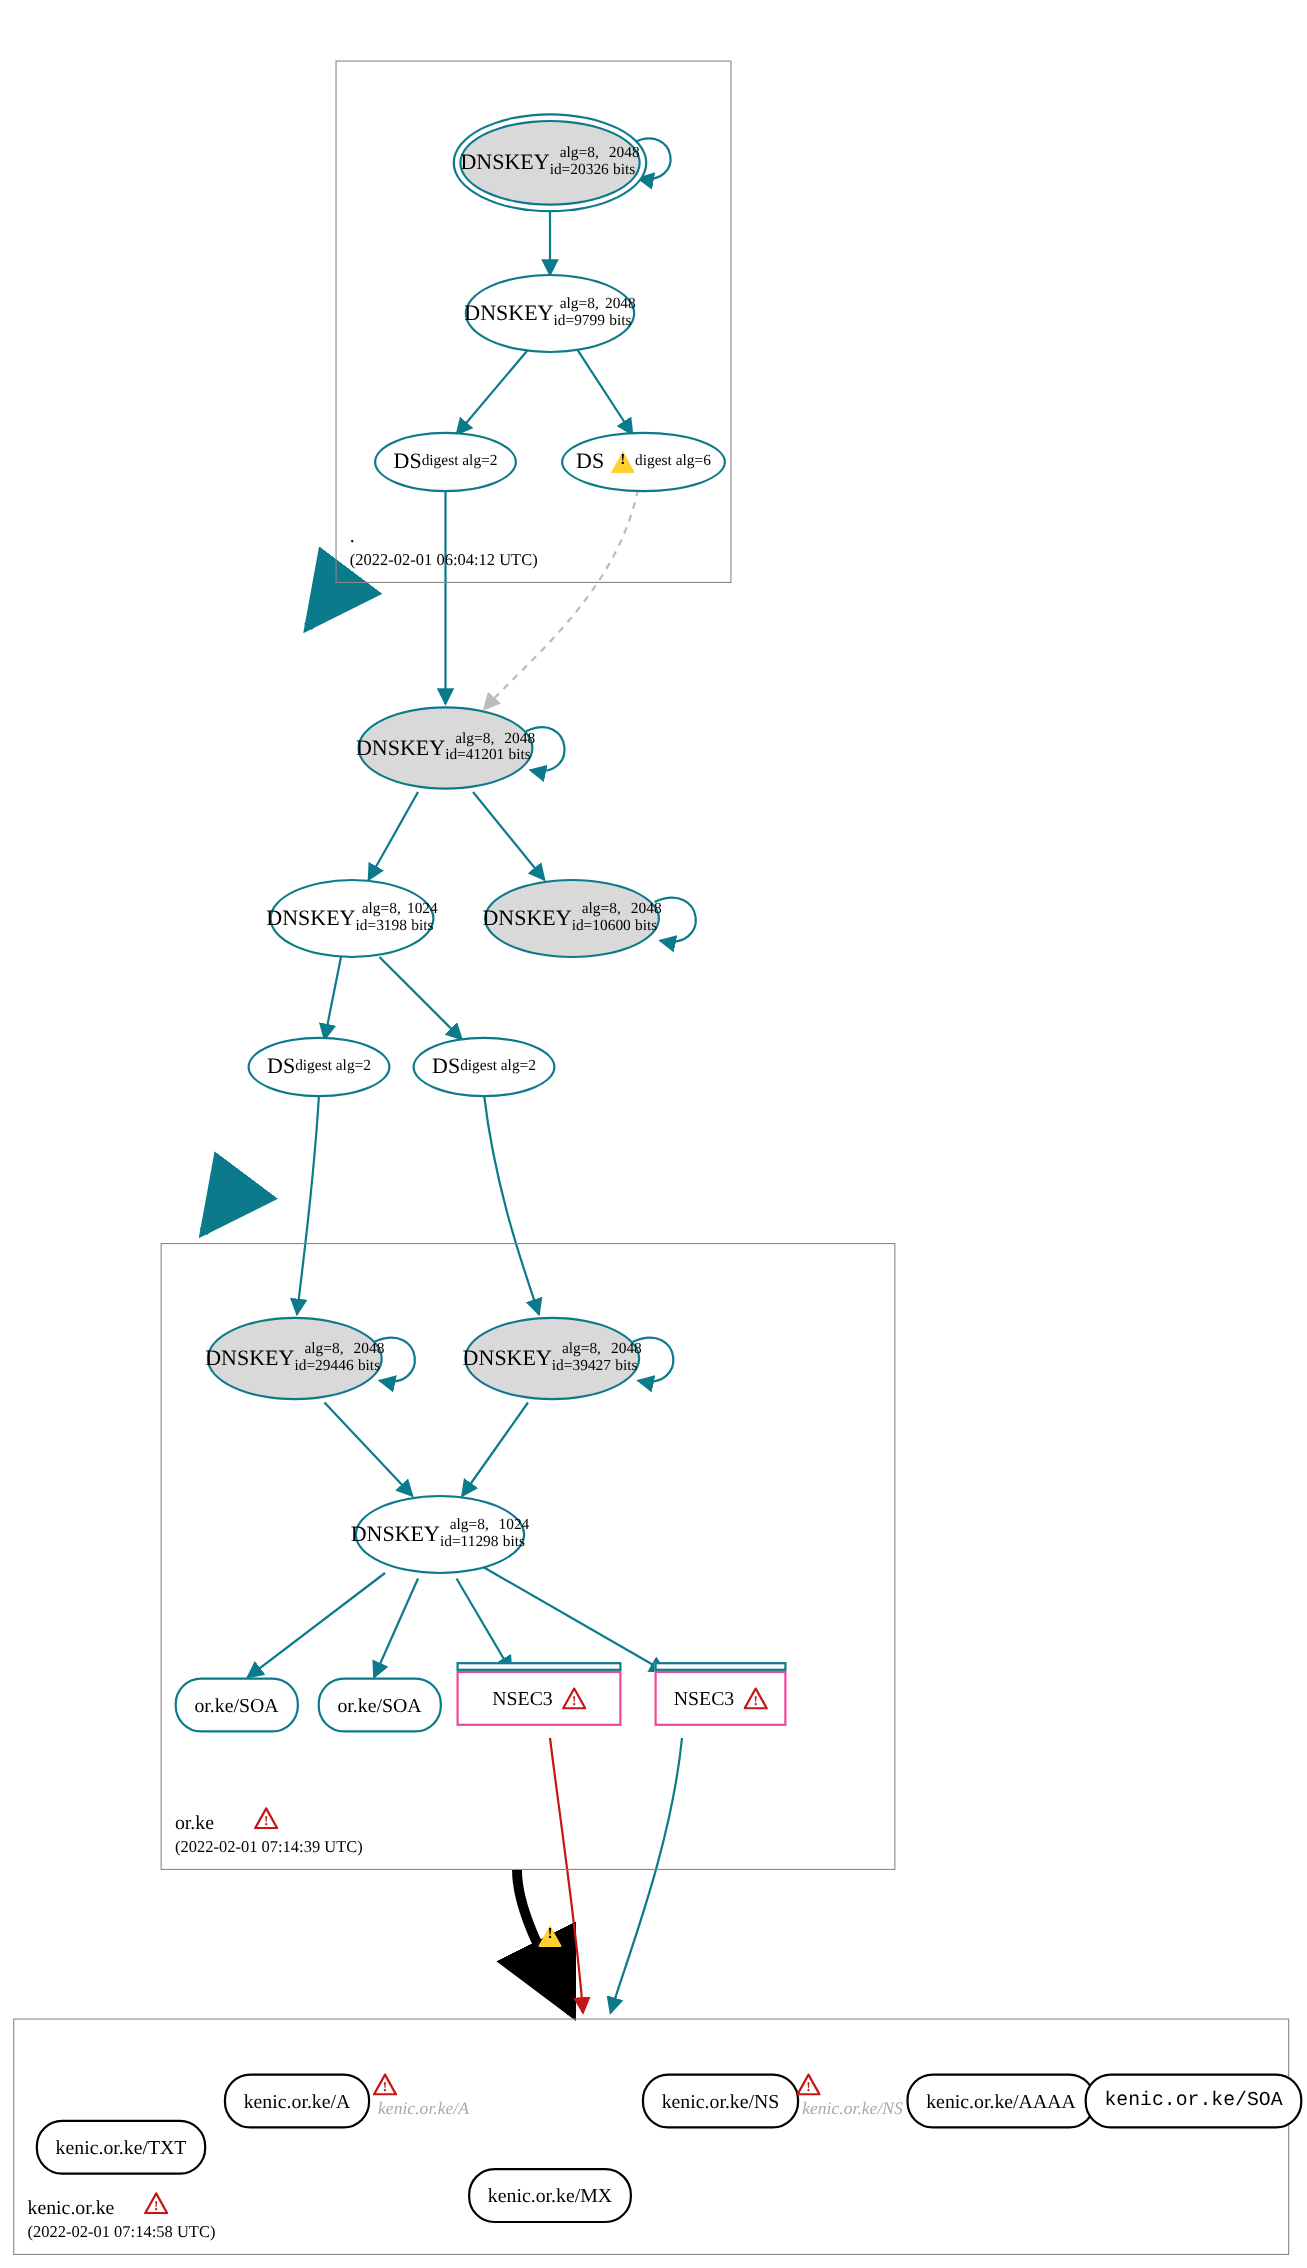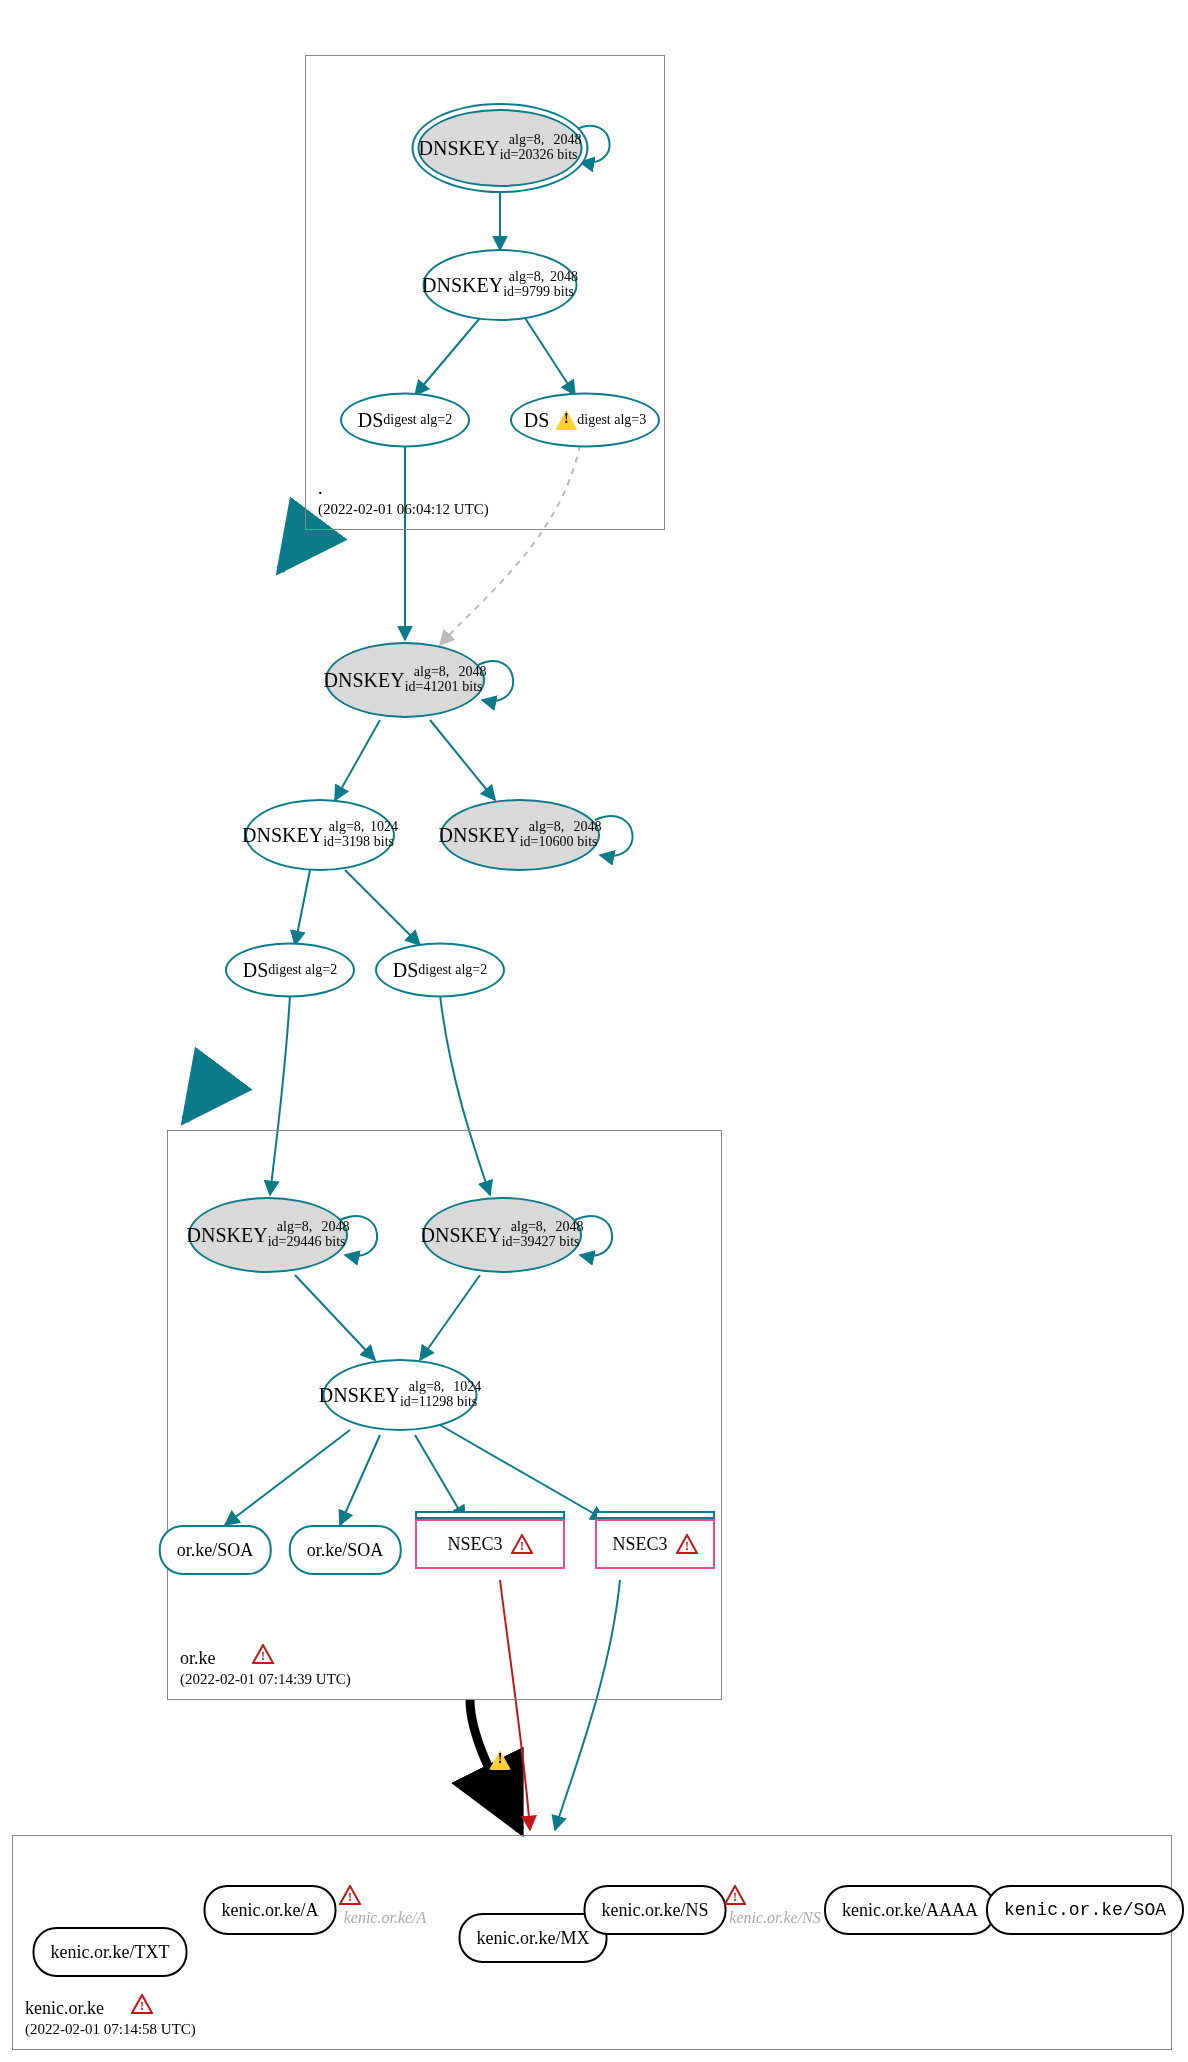--- a/index.html
+++ b/index.html
@@ -207,21 +207,21 @@
 </svg>
 
 <div class="zone" style="left:305px; top:55px; width:360px; height:475px;">
   <div class="zone-label">
     <span>.</span><br>
     <small>(2022-02-01 06:04:12 UTC)</small>
   </div>
 </div>
 
 
-<div class="zone" style="left:167px; top:1130px; width:555px; height:570px;">
+<div class="zone" style="left:146px; top:1130px; width:668px; height:570px;">
   <div class="zone-label">
     <span>or.ke</span>
     &nbsp;&nbsp;&nbsp;&nbsp;&nbsp;&nbsp;
     <span class="err2">
       <svg viewBox="0 0 22 20">
             <path d="M11 1 L21 19 L1 19 Z" fill="#fff" stroke="#c51515" stroke-width="2"></path>
             <text x="11" y="16" text-anchor="middle" font-size="12" font-weight="bold" fill="#c51515">!</text>
           </svg>
     </span><br>
     <small>(2022-02-01 07:14:39 UTC)</small>
@@ -257,21 +257,21 @@
 <div class="node" style="left:405px; top:420px; width:130px; height:55px;">
   <div class="title">DS</div>
   <div class="meta">digest alg=2</div>
 </div>
 
 <div class="node" style="left:585px; top:420px; width:150px; height:55px;">
   <div style="display:flex;align-items:center;gap:6px">
     <span class="title">DS</span>
     <span class="icn warn"></span>
   </div>
-  <div class="meta">digest alg=3</div>
+  <div class="meta">digest alg=6</div>
 </div>
 
 <div class="node grey" style="left:405px; top:680px; width:160px; height:76px;">
   <div class="title">DNSKEY</div>
   <div class="meta">alg=8, id=41201</div>
   <div class="meta">2048 bits</div>
 </div>
 
 <div class="node" style="left:320px; top:835px; width:150px; height:72px;">
   <div class="title">DNSKEY</div>
@@ -351,21 +351,21 @@
     </div>
 
 <span class="err2 place" style="left:350px; top:1895px;">
   <svg viewBox="0 0 22 20">
         <path d="M11 1 L21 19 L1 19 Z" fill="#fff" stroke="#c51515" stroke-width="2"></path>
         <text x="11" y="16" text-anchor="middle" font-size="12" font-weight="bold" fill="#c51515">!</text>
       </svg>
 </span>
 <span class="ghost" style="left:385px; top:1918px;">kenic.or.ke/A</span>
 
-<div class="rec black" style="left:500px; top:1938px;margin-left:33px;">
+<div class="rec black" style="left:500px; top:1996px;">
       <span>kenic.or.ke/MX</span>
     </div>
 
 <div class="rec black" style="left:655px; top:1910px;">
       <span>kenic.or.ke/NS</span>
     </div>
 
 <span class="err2 place" style="left:735px; top:1895px;">
   <svg viewBox="0 0 22 20">
         <path d="M11 1 L21 19 L1 19 Z" fill="#fff" stroke="#c51515" stroke-width="2"></path>

